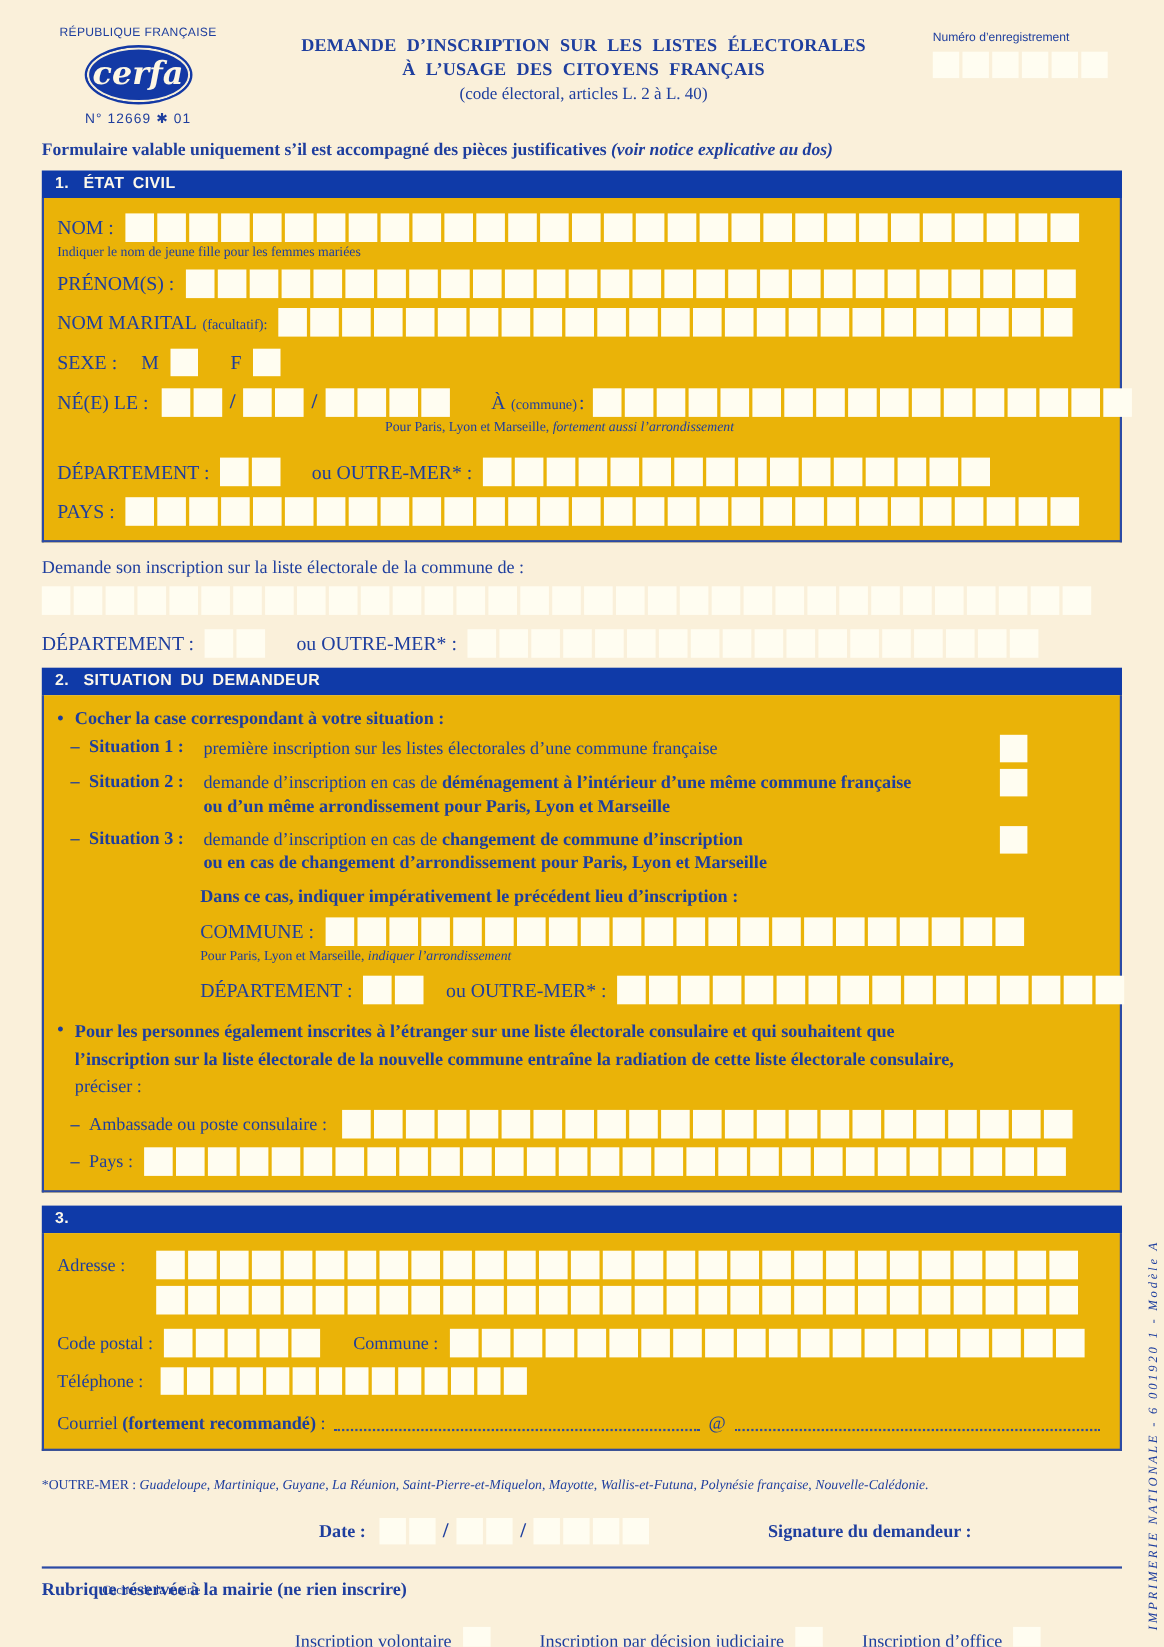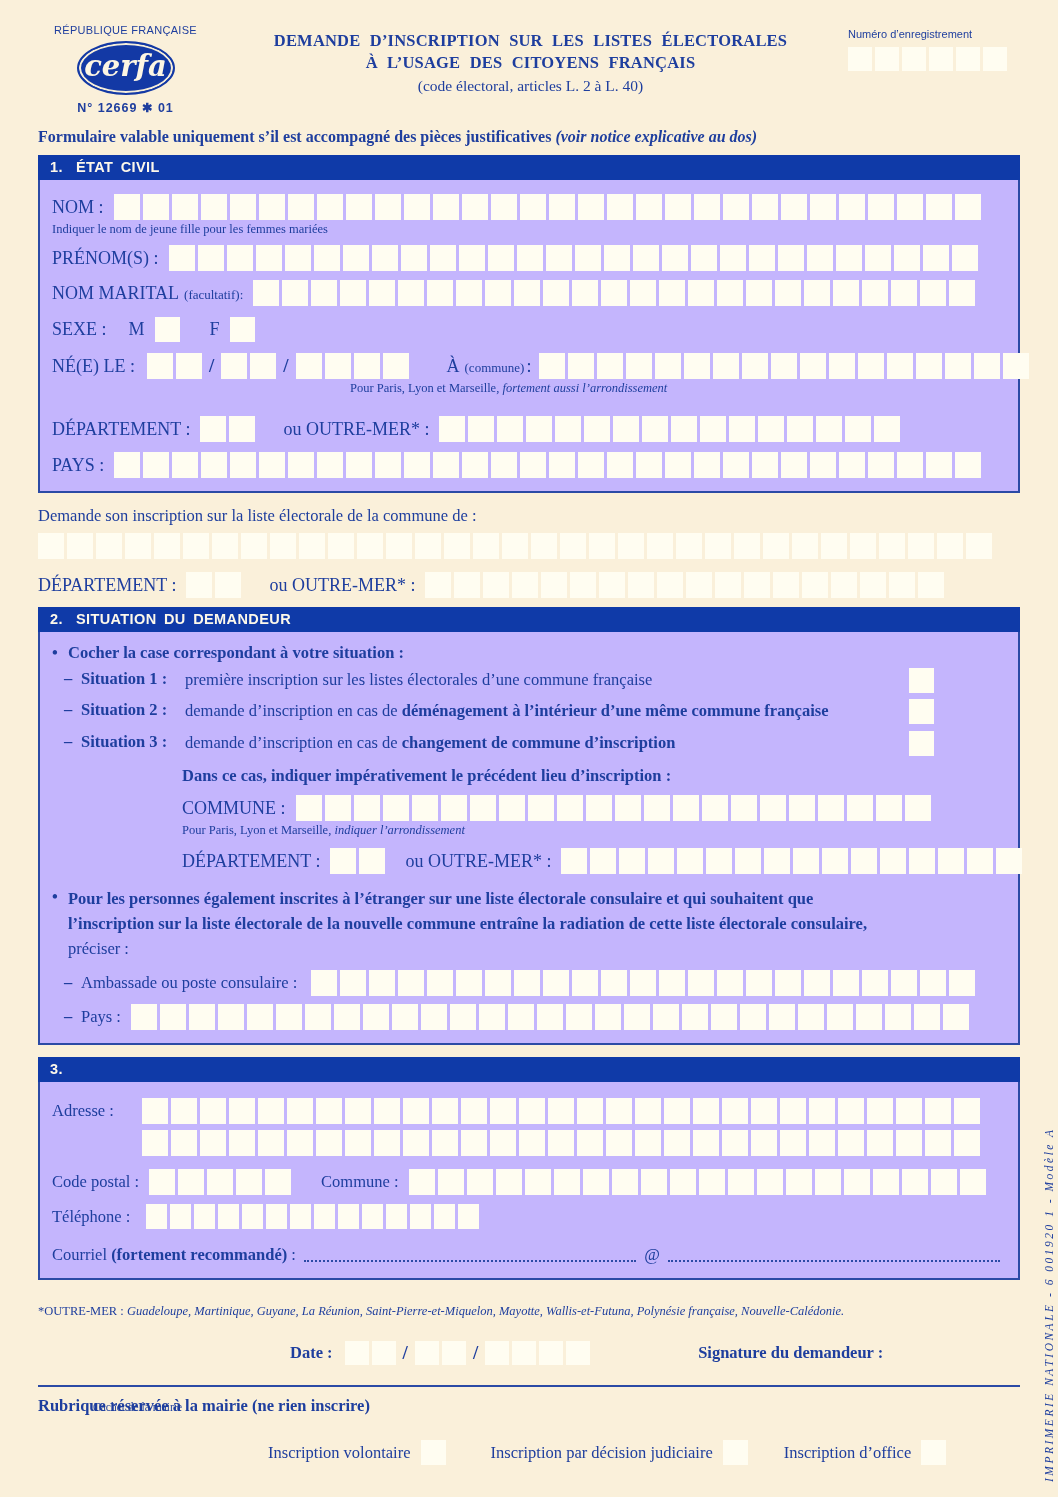--- a/index.html
+++ b/index.html
@@ -15,21 +15,21 @@
 
   
   .hdr { display:flex; align-items:flex-start;gap:26px; }
   .hdr-left { width:175px; flex:none; text-align:center; }
   .rep { font-family:"Liberation Sans",sans-serif; font-size:11px; letter-spacing:.3px; }
   .cerfa-oval { width:98px; height:54px; background:#1339a5; border-radius:50%;
     margin:5px auto 5px; display:flex; align-items:center; justify-content:center;
     border:2px solid #1339a5; box-shadow:inset 0 0 0 2px #f6eed9; }
   .cerfa-oval span { color:#fdf6e3; font-style:italic; font-weight:bold; font-size:29px;
     font-family:"DejaVu Serif",serif; line-height:1; padding-bottom:4px; }
-  .cerfa-no { font-family:"Liberation Sans",sans-serif; font-weight:bold; font-size:12.5px; letter-spacing:1px; }
+  .cerfa-no { font-family:"Liberation Sans",sans-serif; font-weight:normal; font-size:12.5px; letter-spacing:1px; }
   .hdr-title { flex:1; text-align:center; padding-top:6px; }
   .t1 { font-weight:bold; font-size:16.5px; word-spacing:5px; letter-spacing:.2px; line-height:1.35; }
   .t2 { font-size:15.5px; margin-top:2px; }
   .hdr-right { width:172px; flex:none; padding-top:4px; }
   .reg-lbl { font-family:"Liberation Sans",sans-serif; font-size:11px; margin-bottom:7px; }
 
   
   .cells { display:flex; gap:3px; }
   .cell { width:26px; height:26px; background:#fffdf1; flex:none; }
   .cells.d .cell { width:24px; height:24px; }
@@ -39,21 +39,21 @@
   .notice { margin-top:13px; font-size:16px; font-weight:bold; }
   .bi { font-style:italic; }
   .b { font-weight:bold; }
   .it { font-style:italic; }
 
   
   .sec-h { margin-top:9px; background:#0f3aa8; color:#fdf8ea;
     font-family:"Liberation Sans",sans-serif; font-weight:bold; font-size:14.5px;
     padding:4px 0 5px 12px; letter-spacing:.4px; word-spacing:3px; display:flex; }
   .sec-h .sec-t { margin-left:13px; }
-  .sec { border:2px solid #2b4aa5; border-top:none; background:#c4b5fd;
+  .sec { border:2px solid #2b4aa5; border-top:none; background:#eab308;
     padding:2px 10px 13px 12px; position:relative; }
 
   .row { display:flex; align-items:center; }
   .lbl { font-size:18px; white-space:nowrap; }
   .lbl16 { font-size:16.5px; white-space:nowrap; }
   .sublbl { font-size:13px; white-space:nowrap; }
   .note { font-size:12.5px; }
   .slash { font-size:19px; margin:0 7px; font-weight:bold; }
 
   
@@ -424,29 +424,31 @@
       <span class="sit-lbl">Situation 1 :</span>
       <div class="sit-text">première inscription sur les listes électorales d’une commune française</div>
       <div class="chk sit-chk"></div>
     </div>
 
     <div class="sit" style="margin-top:7px">
       <span class="dash">–</span>
       <span class="sit-lbl">Situation 2 :</span>
       <div class="sit-text">
         <span>demande d’inscription en cas de </span><span class="b">déménagement à l’intérieur d’une même commune française</span>
+        <span class="b2">ou d’un même arrondissement pour Paris, Lyon et Marseille</span>
       </div>
       <div class="chk sit-chk"></div>
     </div>
 
     <div class="sit" style="margin-top:8px">
       <span class="dash">–</span>
       <span class="sit-lbl">Situation 3 :</span>
       <div class="sit-text">
         <span>demande d’inscription en cas de </span><span class="b">changement de commune d’inscription</span>
+        <span class="b2">ou en cas de changement d’arrondissement pour Paris, Lyon et Marseille</span>
       </div>
       <div class="chk sit-chk"></div>
     </div>
 
     <div class="b lbl16 ind" style="margin-top:10px">Dans ce cas, indiquer impérativement le précédent lieu d’inscription :</div>
 
     <div class="row ind" style="margin-top:9px">
       <span class="lbl" style="margin-right:10px">COMMUNE  :</span>
       <div class="cells">
           <div class="cell"></div>

